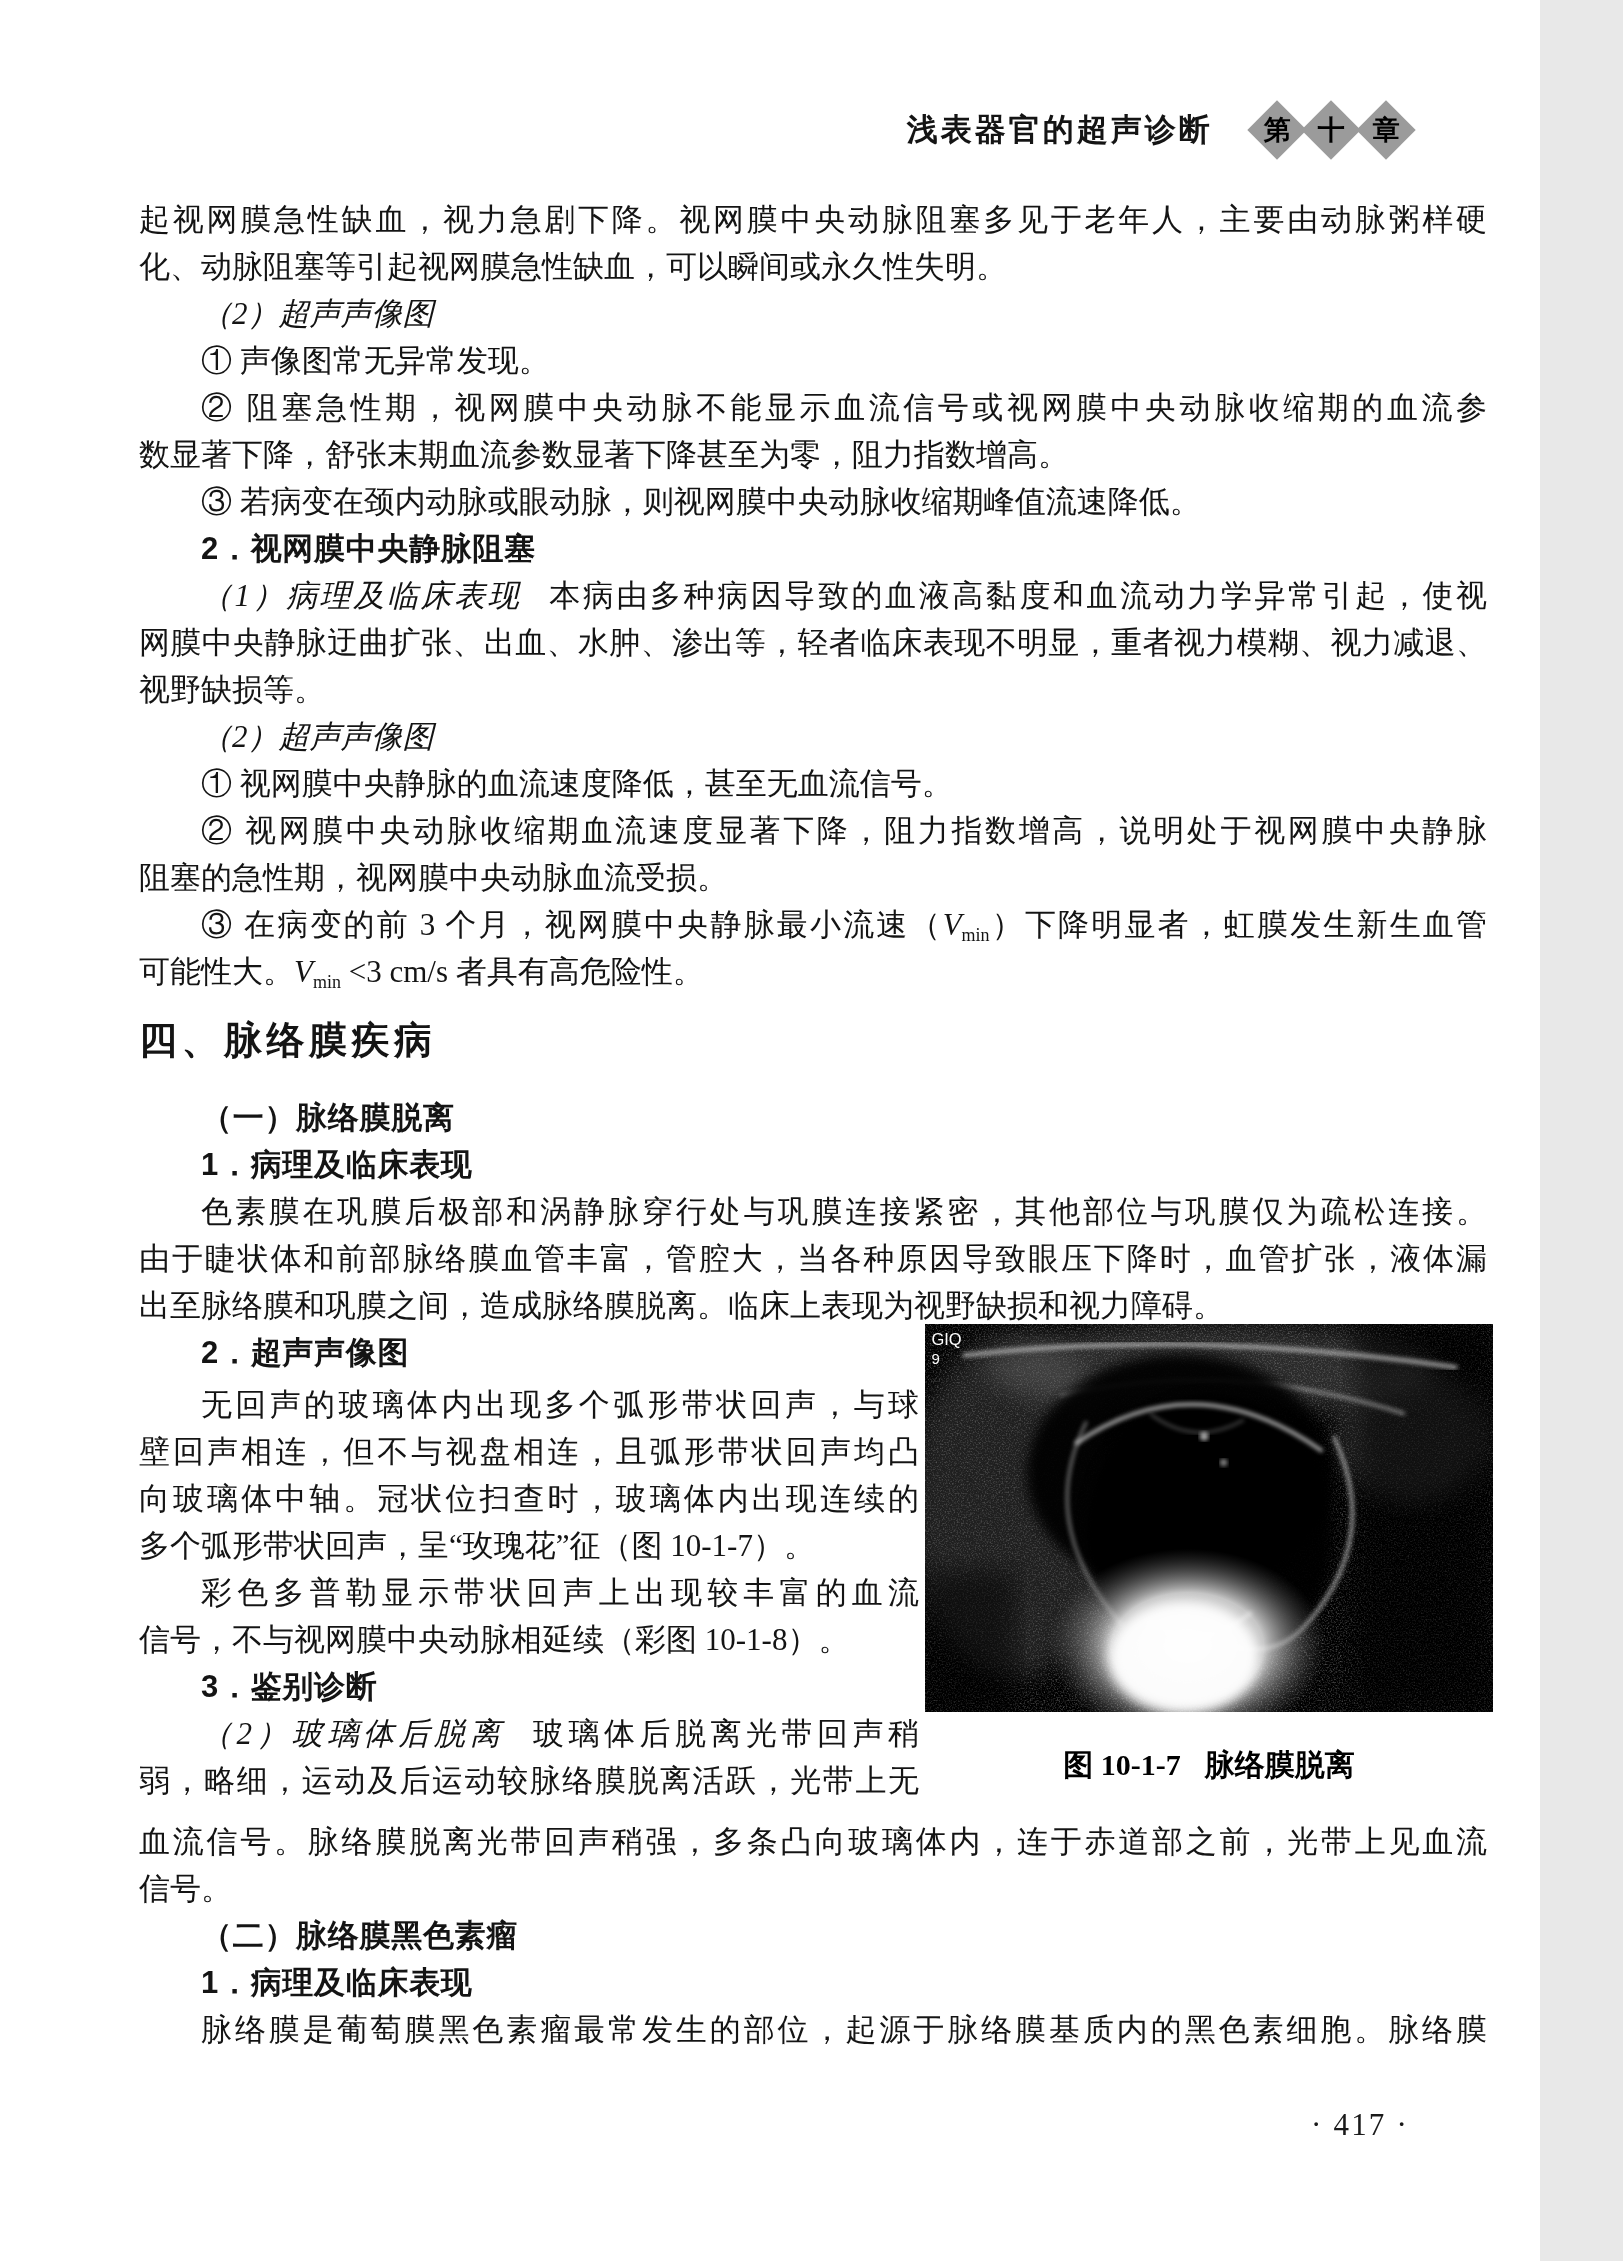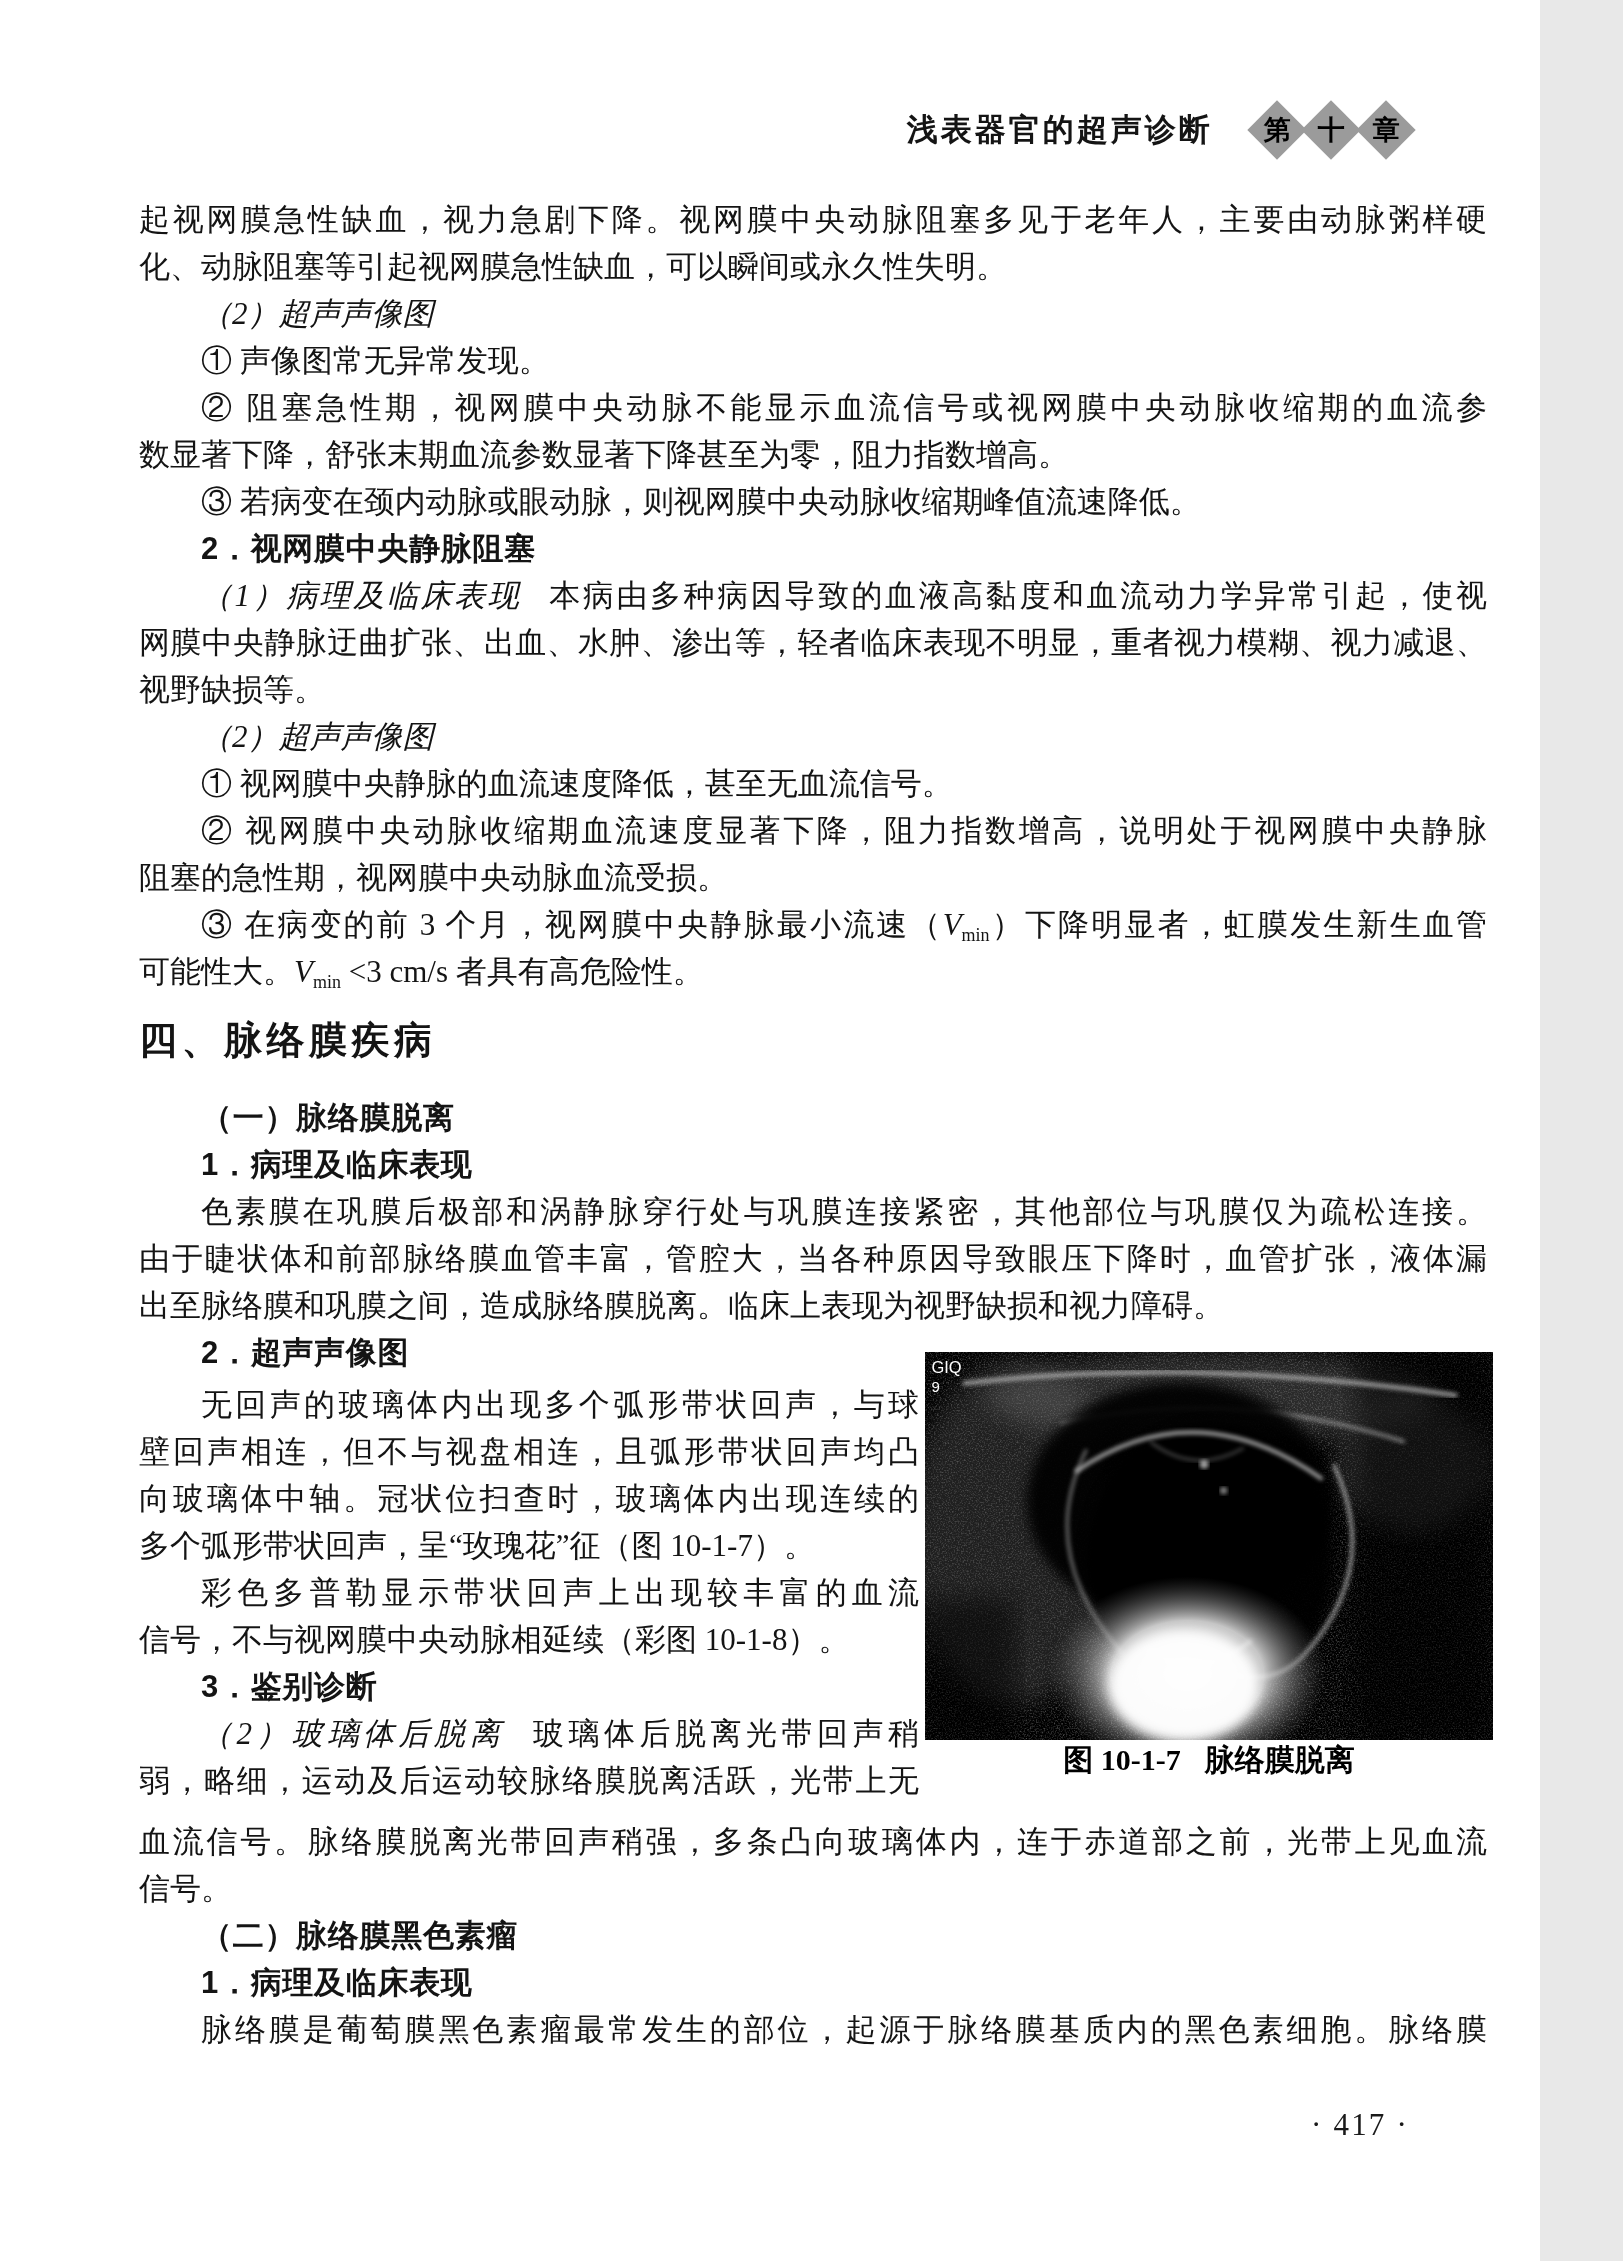--- a/index.html
+++ b/index.html
@@ -46,24 +46,24 @@
   .vi{font-style:italic;}
   sub{font-size:18px;vertical-align:-6px;line-height:0;}
   .section-title{
     height:78px;line-height:78px;margin-top:6px;
     text-align:left;font-size:38px;font-weight:700;letter-spacing:4.5px;
   }
   .blockB{margin-top:15px;}
   .colwrap{width:780px;margin-top:4.5px;}
   .blockD{margin-top:14px;}
   
-  .us-fig{position:absolute;left:925px;top:1352px;width:568px;}
+  .us-fig{position:absolute;left:925px;top:1324px;width:568px;}
   .us-img{width:568px;height:388px;background:#000;position:relative;overflow:hidden;}
   .us-cap{
-    text-align:center;font-weight:700;font-size:30px;color:#000;
+    margin-top:33px;text-align:center;font-weight:700;font-size:30px;color:#000;
   }
   .us-cap .capnum{margin-right:0.8em;}
   .pagenum{
     position:absolute;top:2107px;left:1311px;
     font-size:31px;letter-spacing:2.2px;color:#1a1a1a;
   }
 </style>
 </head>
 <body>
 

